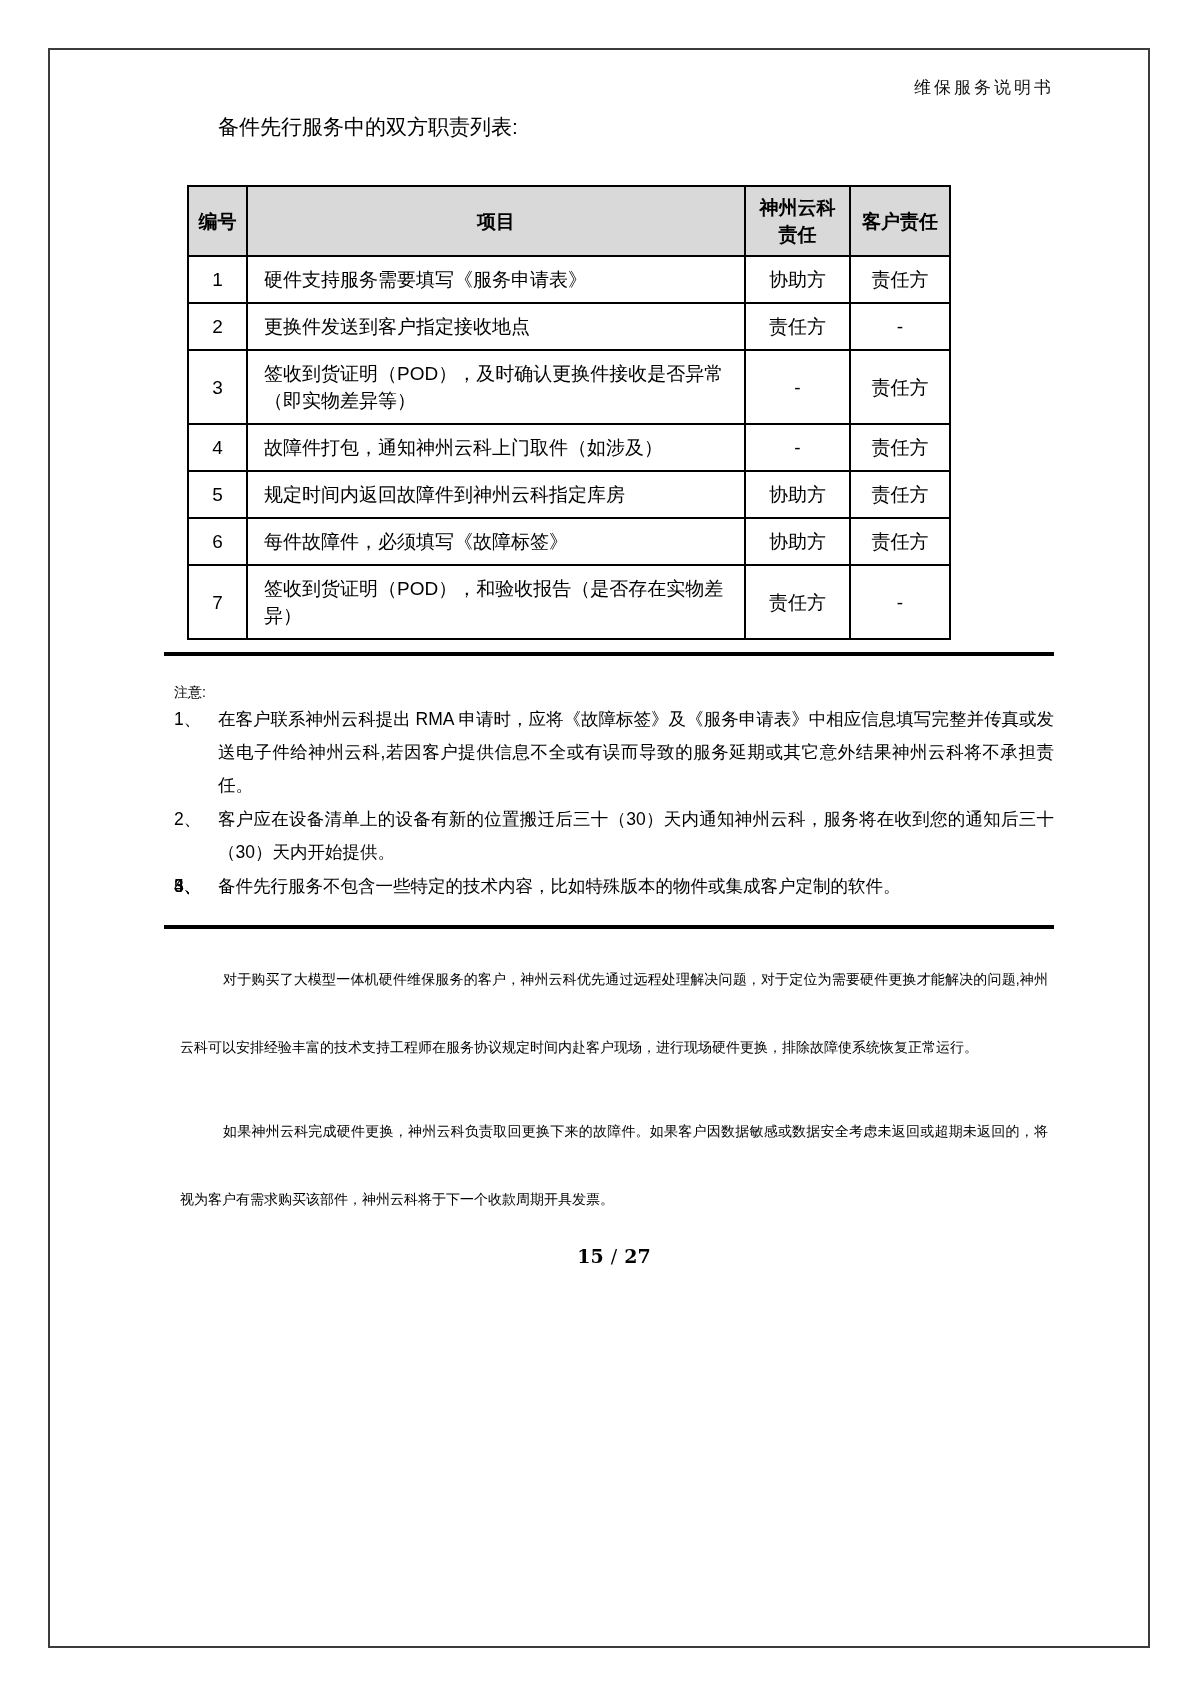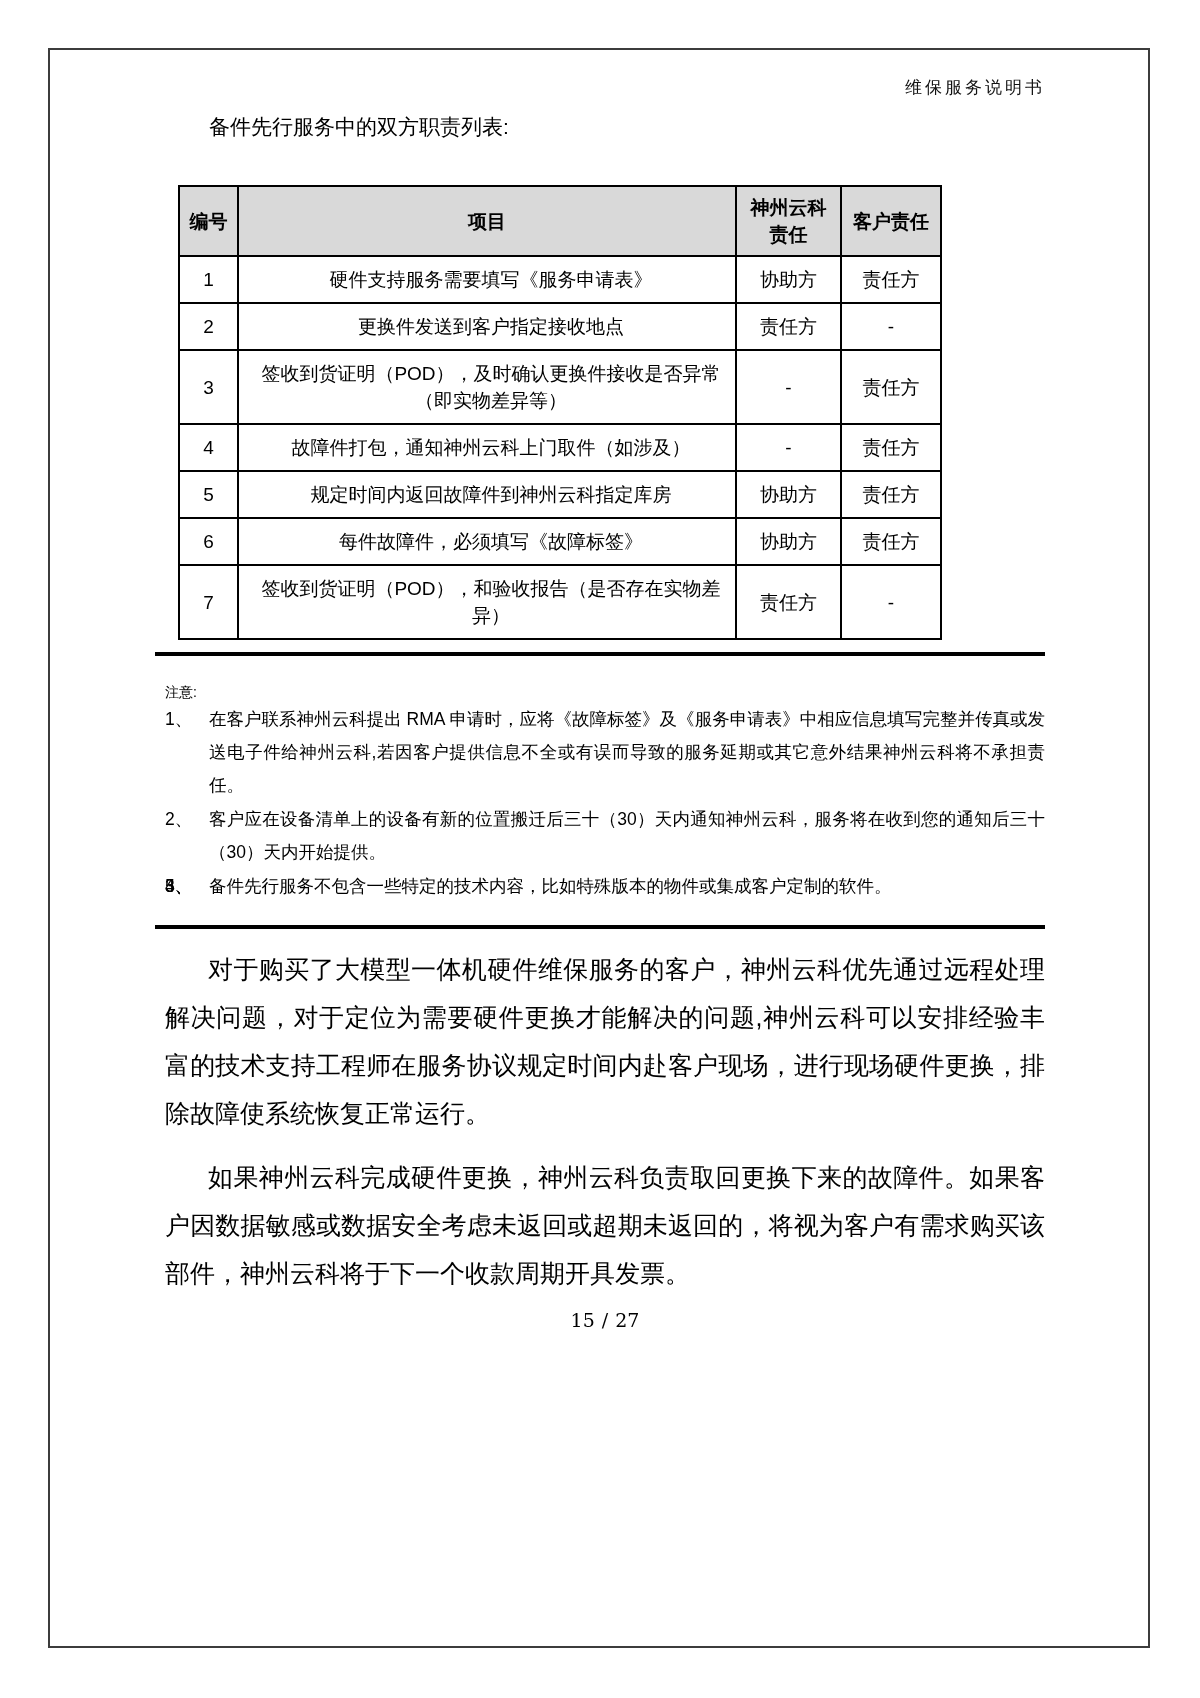--- a/index.html
+++ b/index.html
@@ -12,21 +12,21 @@
   }
   .frame {
     position: absolute;
     left: 48px; top: 48px;
     width: 1102px; height: 1600px;
     border: 2px solid #3c3c3c;
     box-sizing: border-box;
   }
   .content {
     position: absolute;
-    left: 165px; top: 48px;
+    left: 174px; top: 48px;
     width: 880px;
   }
   .doc-header {
     margin-top: 28px;
     text-align: right;
     font-family: "DejaVu Serif", "Liberation Serif", serif;
     font-size: 17px;
     letter-spacing: 3px;
     color: #111;
   }
@@ -51,21 +51,21 @@
     vertical-align: middle;
     overflow: hidden;
   }
   table.resp th {
     background: #d9d9d9;
     font-weight: bold;
     height: 60px;
     padding: 4px 6px;
   }
   table.resp td.item {
-    text-align: center;
+    text-align: left;
     padding-left: 16px;
   }
   .col-num { width: 59px; }
   .col-item { width: 498px; }
   .col-vendor { width: 105px; }
   .col-cust { width: 100px; }
   .rule {
     height: 4px;
     background: #000;
     margin-left: -10px;
@@ -90,36 +90,36 @@
     position: absolute;
     left: 0; top: 0;
   }
   .section-heading {
     margin-top: 22px;
     font-size: 24px;
     font-weight: bold;
   }
   .section-num { display: inline-block; margin-right: 30px; }
   .para {
-    font-size: 25px;
-    line-height: 48px;
+    font-size: 14px;
+    line-height: 68px;
     text-align: justify;
     text-indent: 43px;
-    margin: 0;
+    margin: 6px;
   }
   .para-1 { margin-top: 16px; }
   .para-2 { margin-top: 16px; }
   .para-3 { margin-top: 0; }
   .footer {
     margin-top: 12px;
     text-align: center;
     font-family: "DejaVu Serif", "Liberation Serif", serif;
     font-size: 19px;
   }
-  .footer .num { font-weight: normal; text-align: right; }
+  .footer .num { font-weight: bold; text-align: right; }
   .footer .sep { font-weight: normal; padding: 0 7px; }
 </style>
 </head>
 <body>
 
 <div class="frame"></div>
 
 <div class="content">
 
   <div class="doc-header">维保服务说明书</div>

